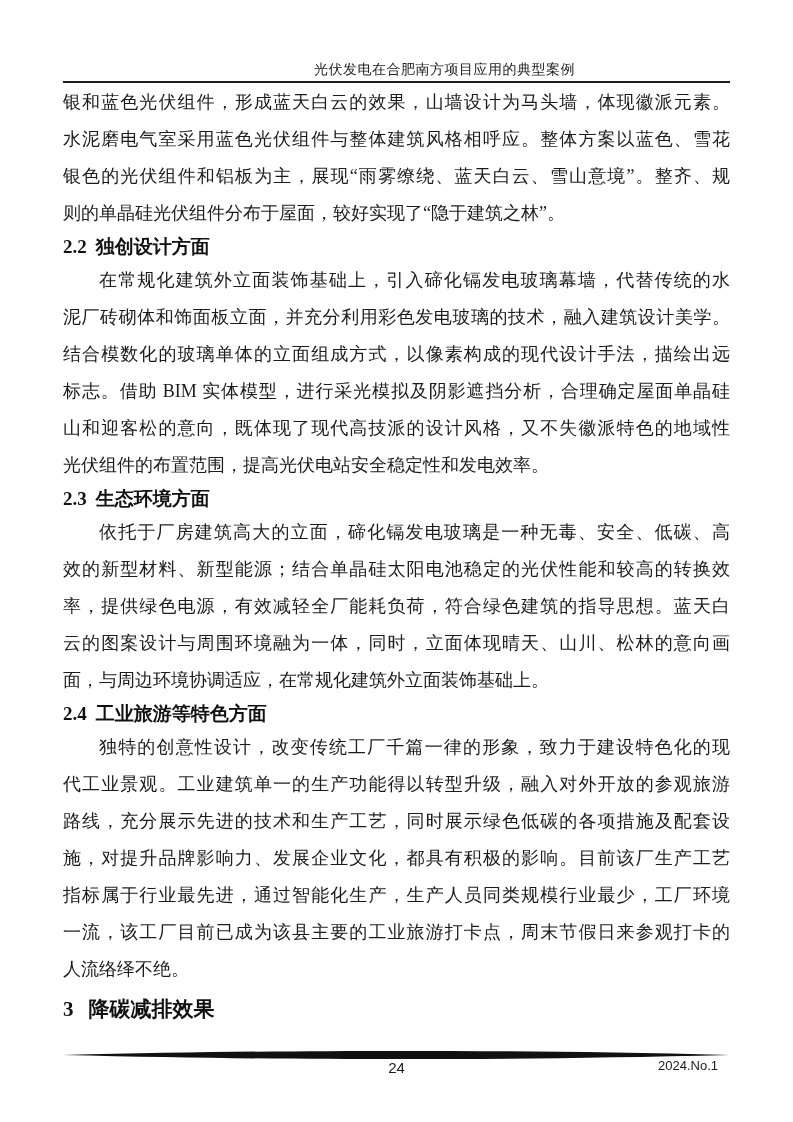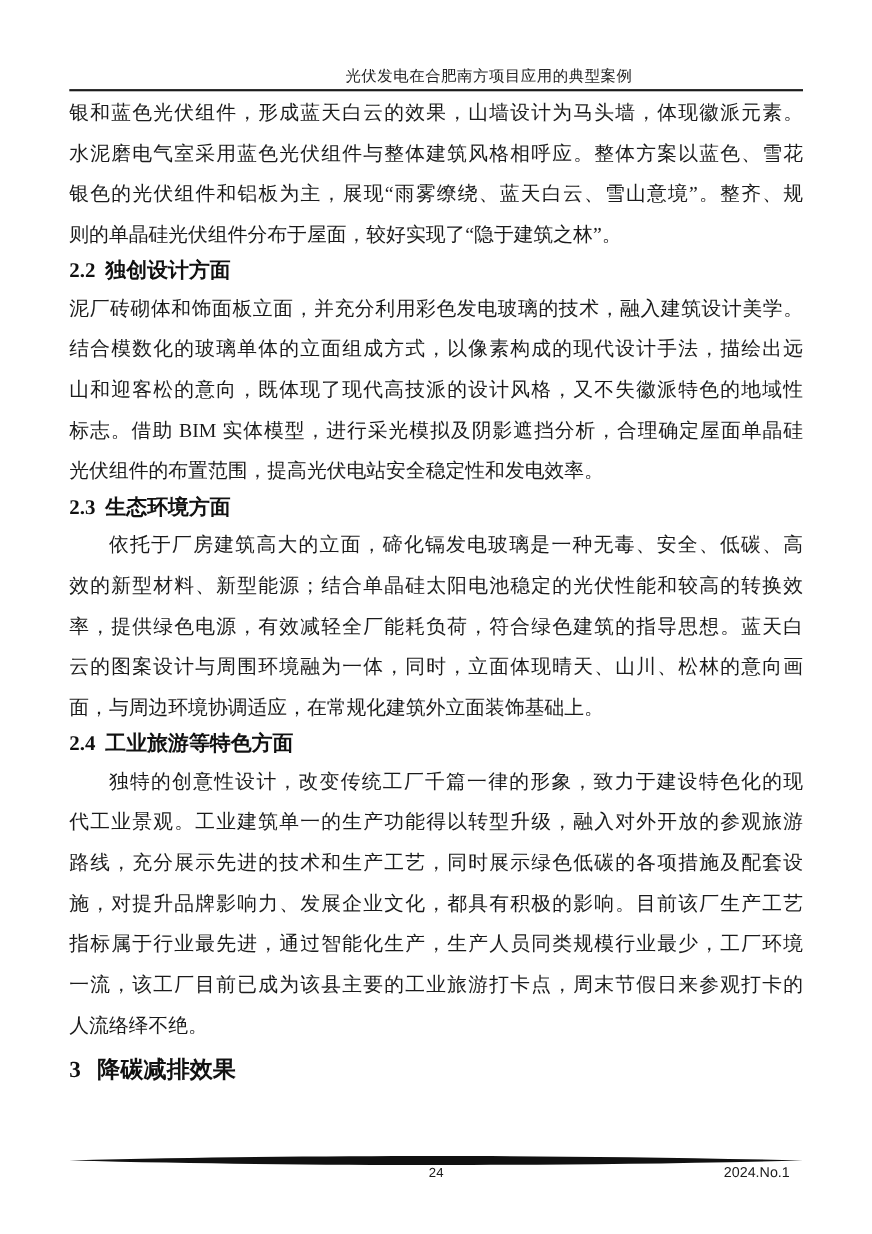--- a/index.html
+++ b/index.html
@@ -87,21 +87,21 @@
     width: 667px;
     height: 10px;
   }
   .footer-page {
     position: absolute;
     top: 1059px;
     left: 0;
     width: 100%;
     text-align: center;
     font-family: "Liberation Sans", sans-serif;
-    font-size: 12px;
+    font-size: 15px;
     color: #1b1b1b;
   }
   .footer-issue {
     position: absolute;
     top: 1058px;
     right: 75px;
     font-family: "Liberation Sans", sans-serif;
     font-size: 13px;
     color: #1b1b1b;
   }
@@ -117,24 +117,25 @@
 
   <div id="content">
       <div class="para">
         <div class="line">银和蓝色光伏组件，形成蓝天白云的效果，山墙设计为马头墙，体现徽派元素。</div>
         <div class="line">水泥磨电气室采用蓝色光伏组件与整体建筑风格相呼应。整体方案以蓝色、雪花</div>
         <div class="line">银色的光伏组件和铝板为主，展现“雨雾缭绕、蓝天白云、雪山意境”。整齐、规</div>
         <div class="line last">则的单晶硅光伏组件分布于屋面，较好实现了“隐于建筑之林”。</div>
       </div>
       <div class="heading h-sub"><span class="h-num">2.2</span><span class="h-title">独创设计方面</span></div>
       <div class="para">
+        <div class="line indent">在常规化建筑外立面装饰基础上，引入碲化镉发电玻璃幕墙，代替传统的水</div>
         <div class="line">泥厂砖砌体和饰面板立面，并充分利用彩色发电玻璃的技术，融入建筑设计美学。</div>
         <div class="line">结合模数化的玻璃单体的立面组成方式，以像素构成的现代设计手法，描绘出远</div>
+        <div class="line">标志。借助 BIM 实体模型，进行采光模拟及阴影遮挡分析，合理确定屋面单晶硅</div>
         <div class="line">山和迎客松的意向，既体现了现代高技派的设计风格，又不失徽派特色的地域性</div>
-        <div class="line">标志。借助 BIM 实体模型，进行采光模拟及阴影遮挡分析，合理确定屋面单晶硅</div>
         <div class="line last">光伏组件的布置范围，提高光伏电站安全稳定性和发电效率。</div>
       </div>
       <div class="heading h-sub"><span class="h-num">2.3</span><span class="h-title">生态环境方面</span></div>
       <div class="para">
         <div class="line indent">依托于厂房建筑高大的立面，碲化镉发电玻璃是一种无毒、安全、低碳、高</div>
         <div class="line">效的新型材料、新型能源；结合单晶硅太阳电池稳定的光伏性能和较高的转换效</div>
         <div class="line">率，提供绿色电源，有效减轻全厂能耗负荷，符合绿色建筑的指导思想。蓝天白</div>
         <div class="line">云的图案设计与周围环境融为一体，同时，立面体现晴天、山川、松林的意向画</div>
         <div class="line last">面，与周边环境协调适应，在常规化建筑外立面装饰基础上。</div>
       </div>

